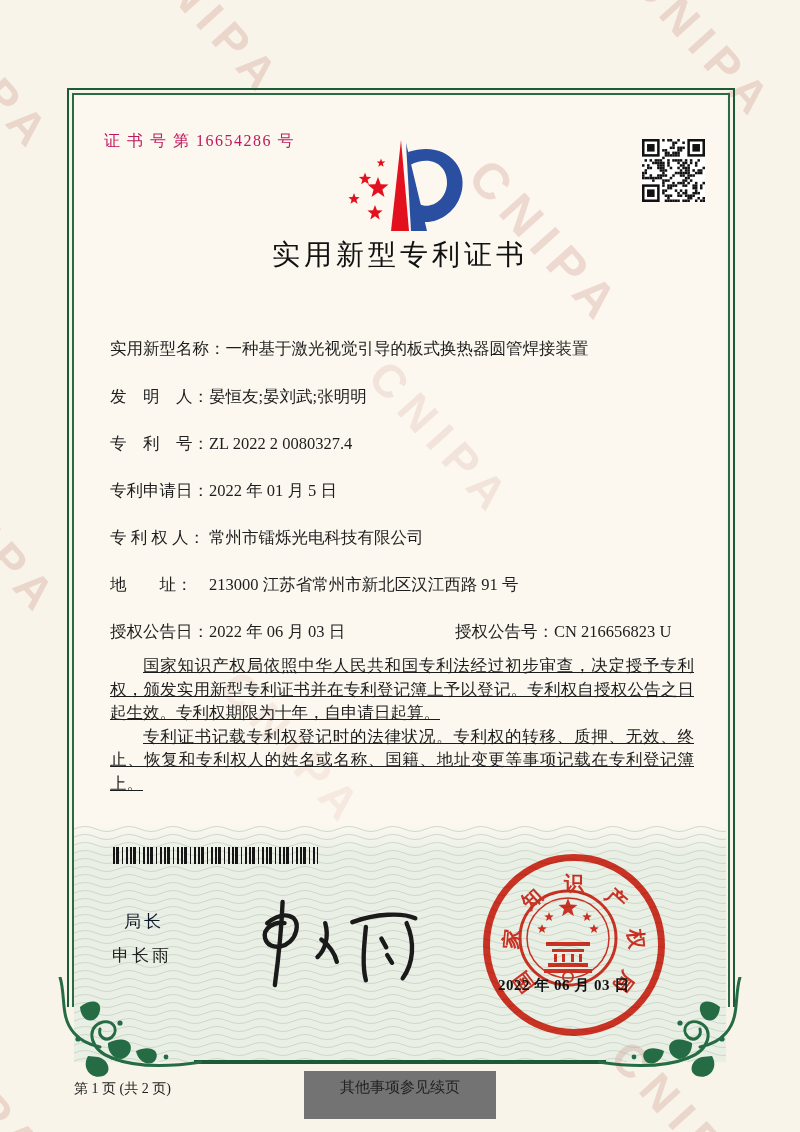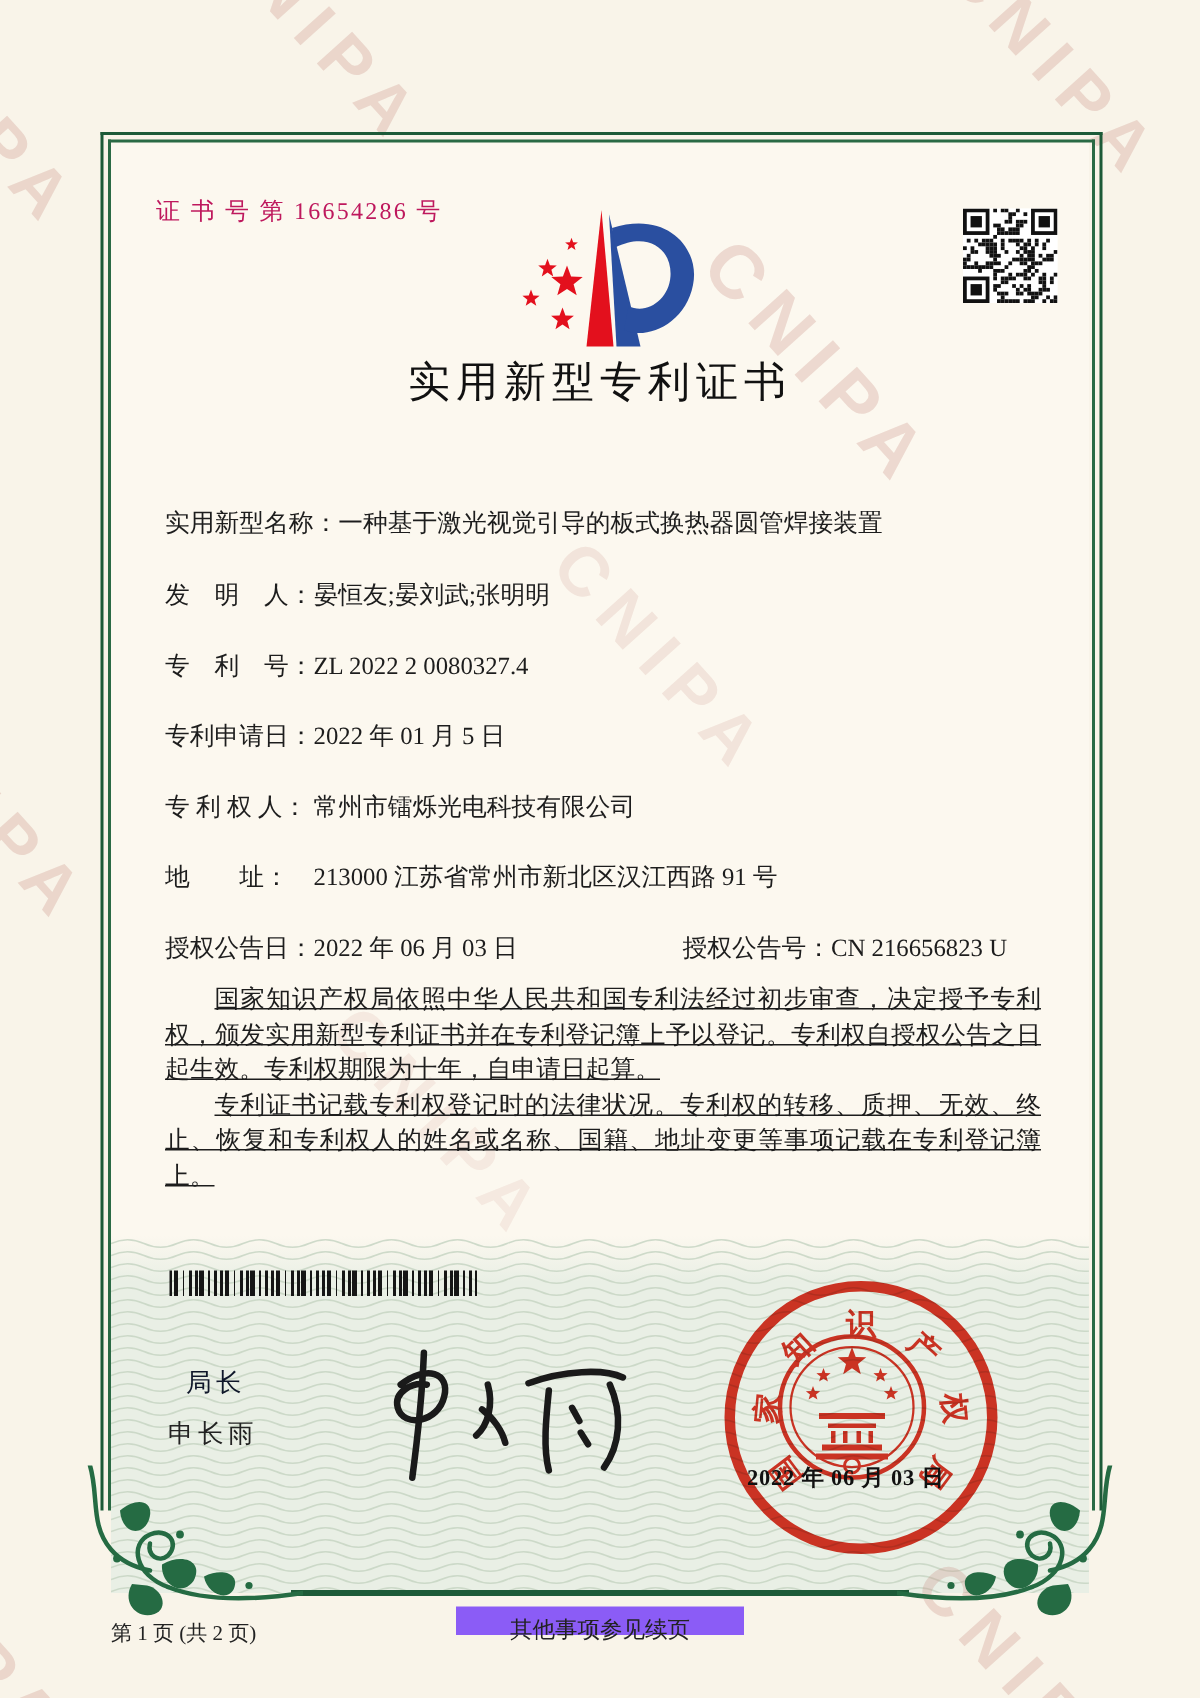--- a/index.html
+++ b/index.html
@@ -80,22 +80,22 @@
   .seal-ch{position:absolute;font-size:20px;font-weight:700;color:#dc2b1b;
     font-family:"Liberation Serif","DejaVu Serif",serif;}
   #emblem{position:absolute;left:26px;top:25px;width:104px;height:104px;}
   #emblem .e{fill:#dc2b1b;}
   #emblem .es{fill:none;stroke:#dc2b1b;}
   #seal-date{position:absolute;left:498px;top:976px;width:150px;z-index:7;
     font-size:15px;font-weight:600;color:#111;letter-spacing:.5px;white-space:nowrap;}
   
   #page-info{position:absolute;left:74px;top:1032px;width:516px;
     font-size:14px;z-index:5;color:#222;margin-top:48px;}
-  #cont-note{position:absolute;left:304px;top:1071px;width:192px;height:19px;z-index:5;
-    background:#8b5cf6;text-align:center;line-height:32px;font-size:15px;color:#222;}
+  #cont-note{position:absolute;left:304px;top:1071px;width:192px;height:48px;z-index:5;
+    background:#737373;text-align:center;line-height:32px;font-size:15px;color:#222;}
 </style>
 </head>
 <body>
 
 <div id="page">
 
   <div id="frame-fill"></div>
 
   <div id="guilloche">
     <svg id="waves" viewBox="0 0 652 238" preserveAspectRatio="none">

